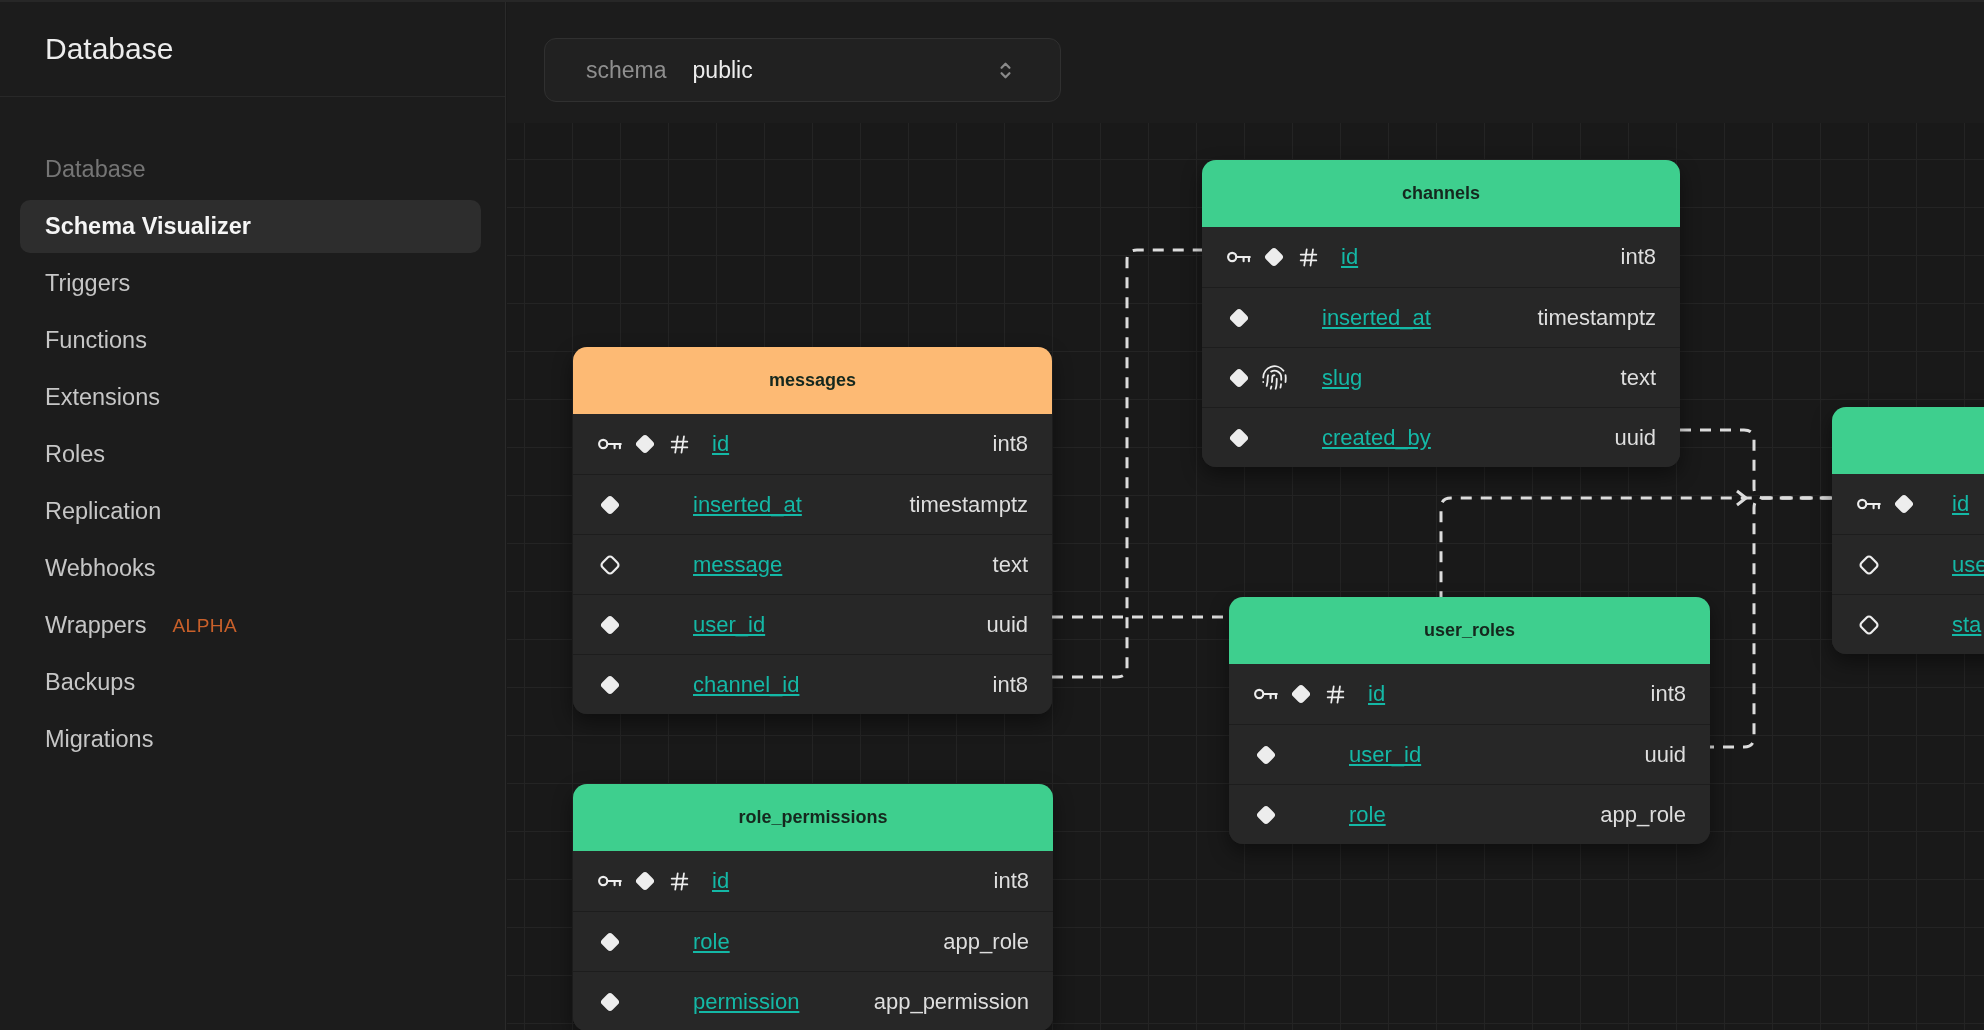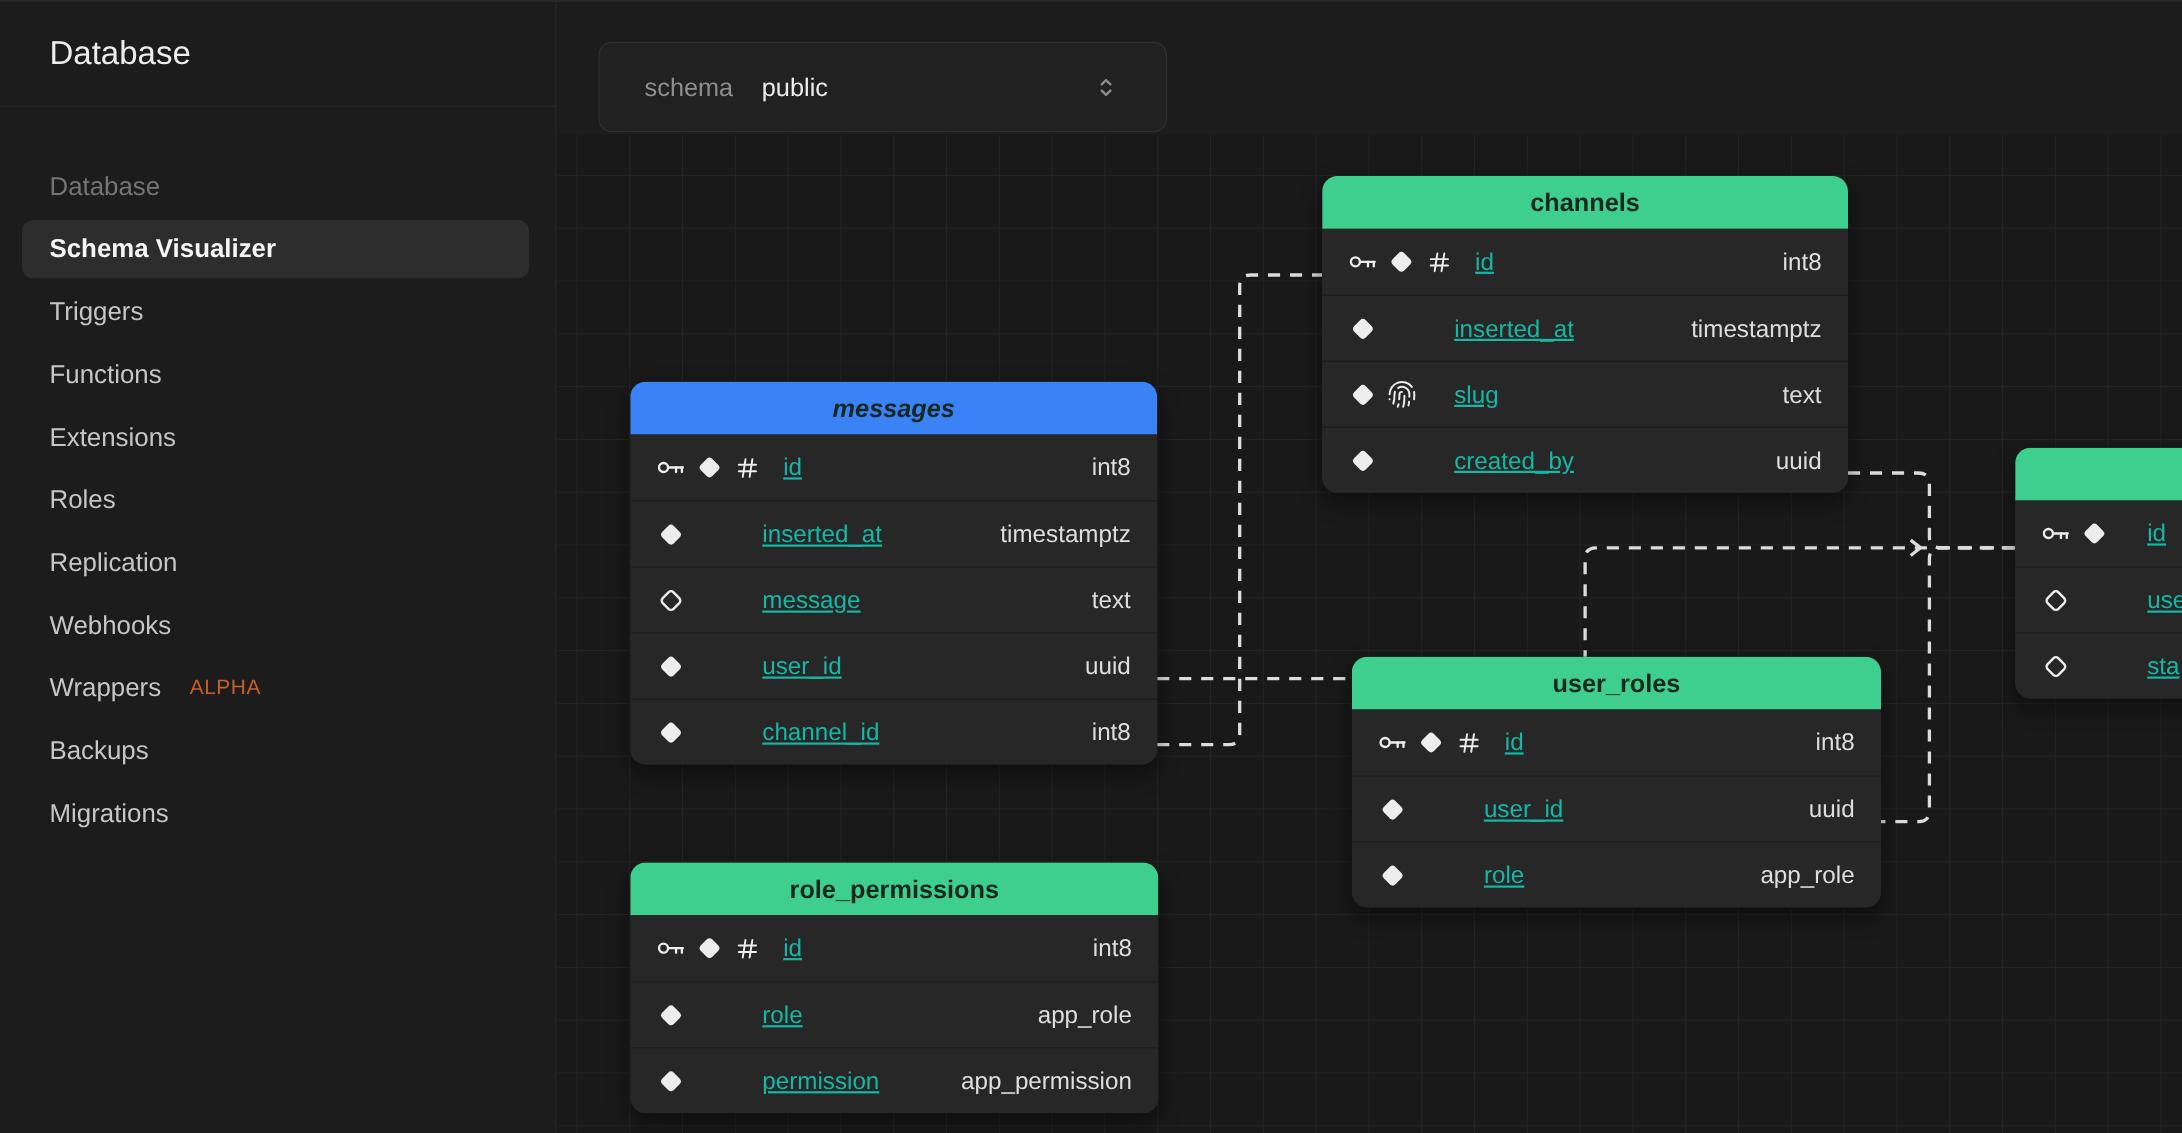--- a/index.html
+++ b/index.html
@@ -17,40 +17,40 @@
     font-size:23.5px; color:#c6c6c6; cursor:pointer; white-space:nowrap; }
   .sb-item.muted { color:#757575; cursor:default; }
   .sb-item.selected { position:relative; color:#f5f5f5; font-weight:700; }
   .sb-item.selected::before { content:""; position:absolute; left:20px; right:24px;
     top:2px; bottom:2px; background:#2d2d2d; border-radius:10px; z-index:0; }
   .sb-item > span { position:relative; z-index:1; }
   .alpha-badge { margin-left:26px; font-size:19px; letter-spacing:0.5px; color:#c9602a; }
 
   
   .toolbar { position:absolute; left:507px; top:0; right:0; height:121px; background:#1c1c1c; }
-  .schema-select { position:absolute; left:37px; top:36px; width:517px; height:82px;
+  .schema-select { position:absolute; left:37px; top:36px; width:517px; height:64px;
     background:#212121; border:1.5px solid #303030; border-radius:12px;
     display:flex; align-items:center; padding:0 41px; cursor:pointer; }
   .schema-select .lbl { color:#8f8f8f; font-size:23px; }
   .schema-select .val { color:#ededed; font-size:23px; font-weight:500; margin-left:26px;text-align:center; }
   .schema-select .chev { margin-left:auto; color:#8a8a8a; display:flex; }
 
   
   .canvas { position:absolute; left:507px; top:121px; right:0; bottom:0; overflow:hidden;
     background-color:#191919;
     background-image:
       linear-gradient(to right, #242424 1px, transparent 1px),
       linear-gradient(to bottom, #242424 1px, transparent 1px);
     background-size:48px 48px; background-position:17px 36px; }
   .edges { position:absolute; left:0; top:0; width:1477px; height:909px; }
 
   .node { position:absolute; border-radius:14px; overflow:hidden; background:#272727;
     box-shadow:0 8px 20px rgba(0,0,0,0.45); cursor:grab; }
-  .node-header { height:48px; display:flex; align-items:center; justify-content:center;
-    font-size:23px; font-weight:700; color:#15281e; }
+  .node-header { height:67px; display:flex; align-items:center; justify-content:center;
+    font-size:18px; font-weight:700; color:#15281e; }
   .row { display:flex; align-items:center; height:60px; padding:0 24px; background:#272727; }
   .row + .row { border-top:1px solid #1d1d1d; }
   .row .icons { display:flex; align-items:center; gap:9px; min-width:76px; color:#ededed; }
   .row .icons svg { display:block; }
   .col-name { margin-left:20px; font-size:22px; color:#14b8a6;text-decoration:underline; }
   .col-type { margin-left:auto; font-size:22px; color:#dedede; }
 </style>
 </head>
 <body>
 
@@ -112,21 +112,21 @@
   <div class="canvas">
     <svg class="edges" id="edges">
         <path d="M 545 554 L 610 554 Q 620 554 620 544 L 620 137 Q 620 127 630 127 L 695 127" fill="none" stroke="#dcdcdc" stroke-width="3" stroke-dasharray="11 9"></path>
         <path d="M 545 494 L 924 494 Q 934 494 934 484 L 934 385 Q 934 375 944 375 L 1325 375" fill="none" stroke="#dcdcdc" stroke-width="3" stroke-dasharray="11 9"></path>
         <path d="M 1173 307 L 1237 307 Q 1247 307 1247 317 L 1247 365 Q 1247 375 1257 375 L 1325 375" fill="none" stroke="#dcdcdc" stroke-width="3" stroke-dasharray="11 9"></path>
         <path d="M 1176 624 L 1237 624 Q 1247 624 1247 614 L 1247 385 Q 1247 375 1257 375 L 1325 375" fill="none" stroke="#dcdcdc" stroke-width="3" stroke-dasharray="11 9"></path>
         <path d="M 1230 368 L 1239 375 L 1230 382" fill="none" stroke="#dcdcdc" stroke-width="3" stroke-linejoin="round"></path>
       </svg>
     <div id="nodes">
         <div class="node" style="left: 66px; top: 224px; width: 479px;">
-          <div class="node-header" style="background: #3b82f6; font-style: italic;">messages</div>
+          <div class="node-header" style="background: #fdba74;">messages</div>
           <div class="row">
             <span class="icons">
               <span>
                 <svg width="26" height="26" viewBox="0 0 26 26" fill="none" stroke="currentColor" stroke-width="2.1" stroke-linecap="round">
                   <circle cx="6.2" cy="13" r="4.1"></circle>
                   <path d="M10.6 13h13.2"></path>
                   <path d="M17.6 13v4.2"></path>
                   <path d="M22.9 13v4.2"></path>
                 </svg>
               </span>

